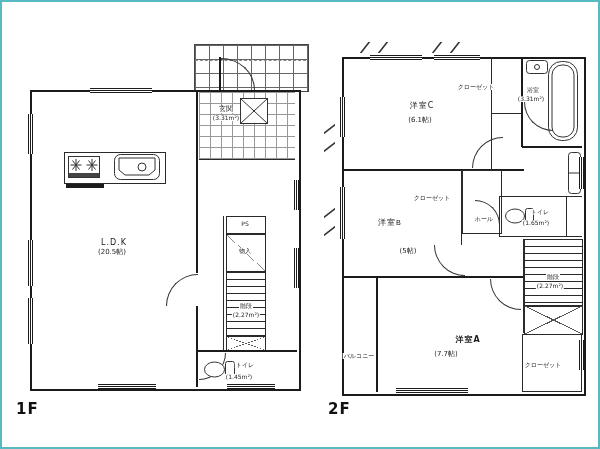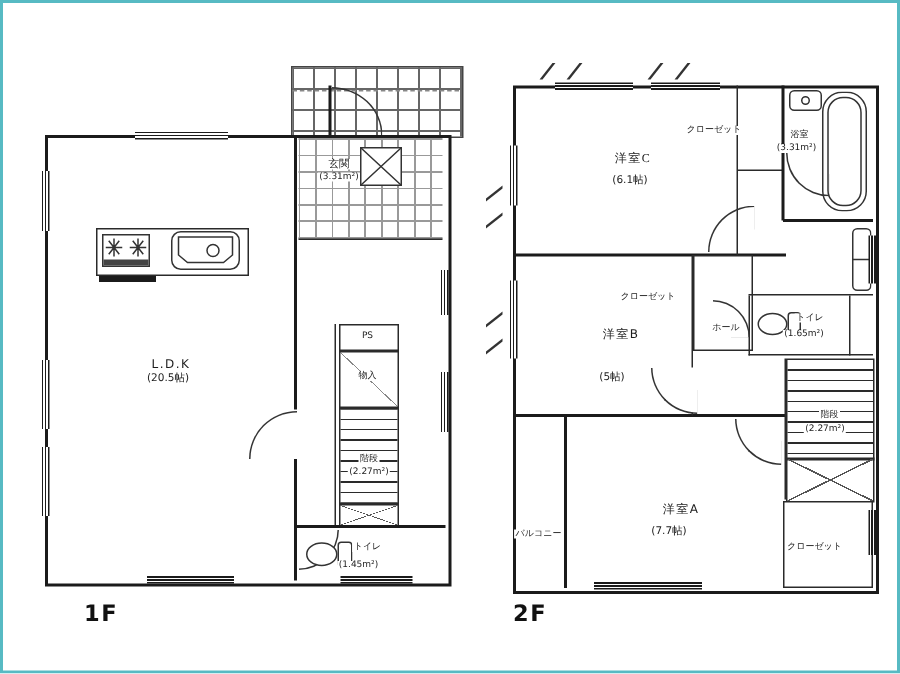--- a/index.html
+++ b/index.html
@@ -119,21 +119,21 @@
     <div class="arc tl" style="left:164px;top:272px;width:31px;height:31px;"></div>
 
     <div class="winV" style="left:26px;top:112px;height:40px;"></div>
     <div class="winV" style="left:26px;top:238px;height:46px;"></div>
     <div class="winV" style="left:26px;top:296px;height:46px;"></div>
     <div class="winH" style="left:88px;top:86px;width:62px;"></div>
     <div class="winH" style="left:96px;top:382px;width:58px;"></div>
     <div class="winH" style="left:225px;top:382px;width:48px;"></div>
     <div class="winV" style="left:292px;top:178px;height:30px;"></div>
     <div class="winV" style="left:292px;top:246px;height:40px;"></div>
-    <div class="floor-lbl" style="left:14px;top:398px;margin-left:40px;">1F</div>
+    <div class="floor-lbl" style="left:14px;top:398px;">1F</div>
   </div>
 
   <div>
 
     <div class="room" style="left:340px;top:55px;width:240px;height:335px;"></div>
 
     <div class="wall" style="left:340px;top:167px;width:182px;height:2px;"></div>
     <div class="wall" style="left:520px;top:144px;width:60px;height:2px;"></div>
     <div class="thinwall" style="left:489px;top:55px;width:1px;height:113px;"></div>
     <div class="thinwall" style="left:490px;top:111px;width:30px;height:1px;"></div>
@@ -152,26 +152,26 @@
     <div style="position:absolute;left:546px;top:59px;">
       <svg width="30" height="80" viewBox="0 0 30 80">
         <rect x="0.5" y="0.5" width="29" height="79" rx="13" fill="#fff" stroke="#333"></rect>
         <rect x="4" y="4" width="22" height="72" rx="10" fill="none" stroke="#333"></rect>
       </svg>
     </div>
     <div class="arc bl" style="left:522px;top:100px;width:28px;height:28px;"></div>
     <div class="lbl fs6 chip" style="left:531px;top:85px;">浴室</div>
     <div class="lbl fs6 chip" style="left:529px;top:94px;">(3.31m²)</div>
 
-    <div class="lbl fs8" style="left:420px;top:100px;font-family:Liberation Serif, serif;">洋室C</div>
+    <div class="lbl fs8" style="left:420px;top:100px;">洋室C</div>
     <div class="lbl fs7" style="left:418px;top:115px;">(6.1帖)</div>
     <div class="lbl fs6 chip" style="left:474px;top:82px;">クローゼット</div>
     <div class="arc tl" style="left:470px;top:135px;width:30px;height:30px;"></div>
 
-    <div class="lbl fs8" style="left:412px;top:217px;">洋室B</div>
+    <div class="lbl fs8" style="left:388px;top:217px;font-family:Liberation Mono, monospace;">洋室B</div>
     <div class="lbl fs7" style="left:406px;top:246px;">(5帖)</div>
     <div class="b1" style="left:460px;top:168px;width:38px;height:62px;"></div>
     <div class="lbl fs6 chip" style="left:430px;top:193px;">クローゼット</div>
     <div class="arc bl" style="left:432px;top:243px;width:30px;height:30px;"></div>
 
     <div class="lbl fs6 chip" style="left:482px;top:214px;">ホール</div>
 
     <div class="thinwall" style="left:497px;top:194px;width:83px;height:1px;"></div>
     <div class="thinwall" style="left:497px;top:234px;width:83px;height:1px;"></div>
     <div class="thinwall" style="left:497px;top:195px;width:1px;height:40px;"></div>
@@ -192,33 +192,33 @@
       </svg>
     </div>
 
     <div class="thinwall" style="left:521px;top:237px;width:1px;height:94px;"></div>
     <div class="stairs" style="left:522px;top:237px;width:57px;height:66px;"></div>
     <div class="xdiag" style="left:522px;top:303px;width:57px;height:28px;"></div>
     <div class="lbl fs6 chip" style="left:551px;top:272px;">階段</div>
     <div class="lbl fs6 chip" style="left:548px;top:281px;">(2.27m²)</div>
 
     <div class="arc bl" style="left:488px;top:277px;width:30px;height:30px;"></div>
-    <div class="lbl fs8" style="left:452px;top:334px;">洋室A</div>
+    <div class="lbl fs8" style="left:466px;top:334px;font-weight:bold;">洋室A</div>
     <div class="lbl fs7" style="left:444px;top:349px;">(7.7帖)</div>
     <div class="b1" style="left:520px;top:332px;width:58px;height:56px;"></div>
     <div class="lbl fs6 chip" style="left:541px;top:360px;">クローゼット</div>
     <div class="lbl fs6 chip" style="left:357px;top:351px;">バルコニー</div>
 
     <div class="winH" style="left:368px;top:53px;width:52px;"></div>
     <div class="winH" style="left:432px;top:53px;width:46px;"></div>
     <div class="winV" style="left:338px;top:95px;height:40px;"></div>
     <div class="winV" style="left:338px;top:185px;height:52px;"></div>
     <div class="winV" style="left:577px;top:155px;height:32px;"></div>
     <div class="winV" style="left:577px;top:338px;height:30px;"></div>
     <div class="winH" style="left:394px;top:386px;width:72px;"></div>
     <div class="ventH" style="left:362px;top:40px;"></div>
     <div class="ventH" style="left:434px;top:40px;"></div>
     <div class="ventV" style="left:322px;top:126px;"></div>
     <div class="ventV" style="left:322px;top:210px;"></div>
-    <div class="floor-lbl" style="left:340px;top:398px;">2F</div>
+    <div class="floor-lbl" style="left:326px;top:398px;">2F</div>
   </div>
 
 </div>
 
 </body></html>

